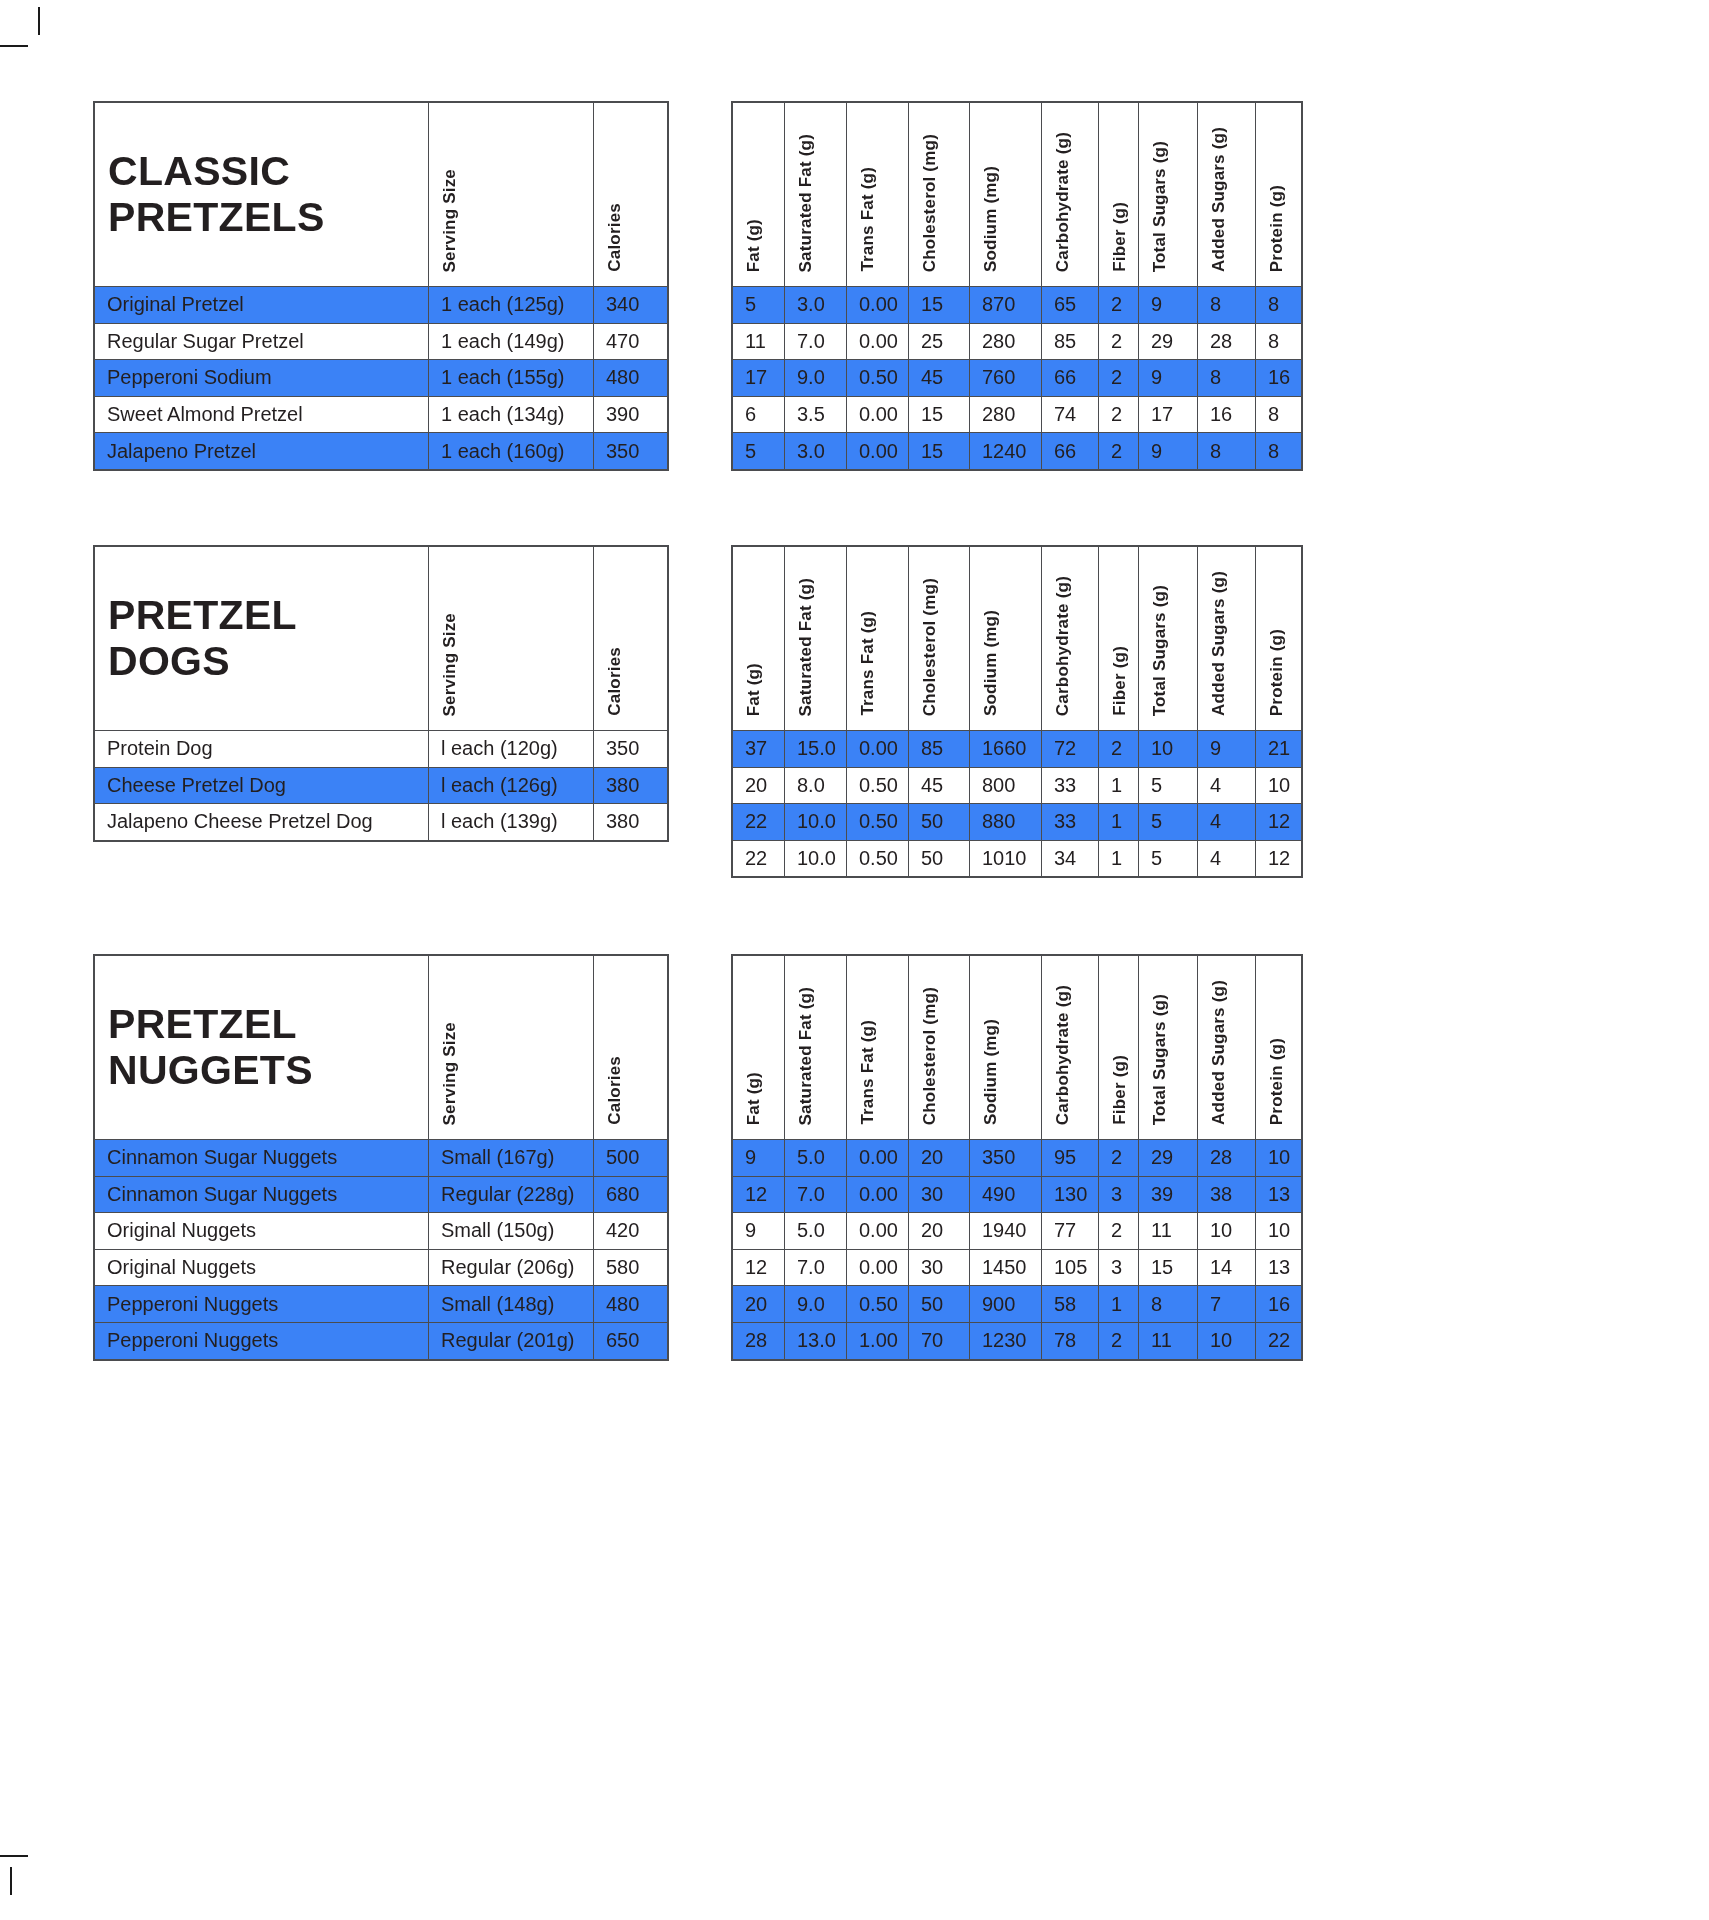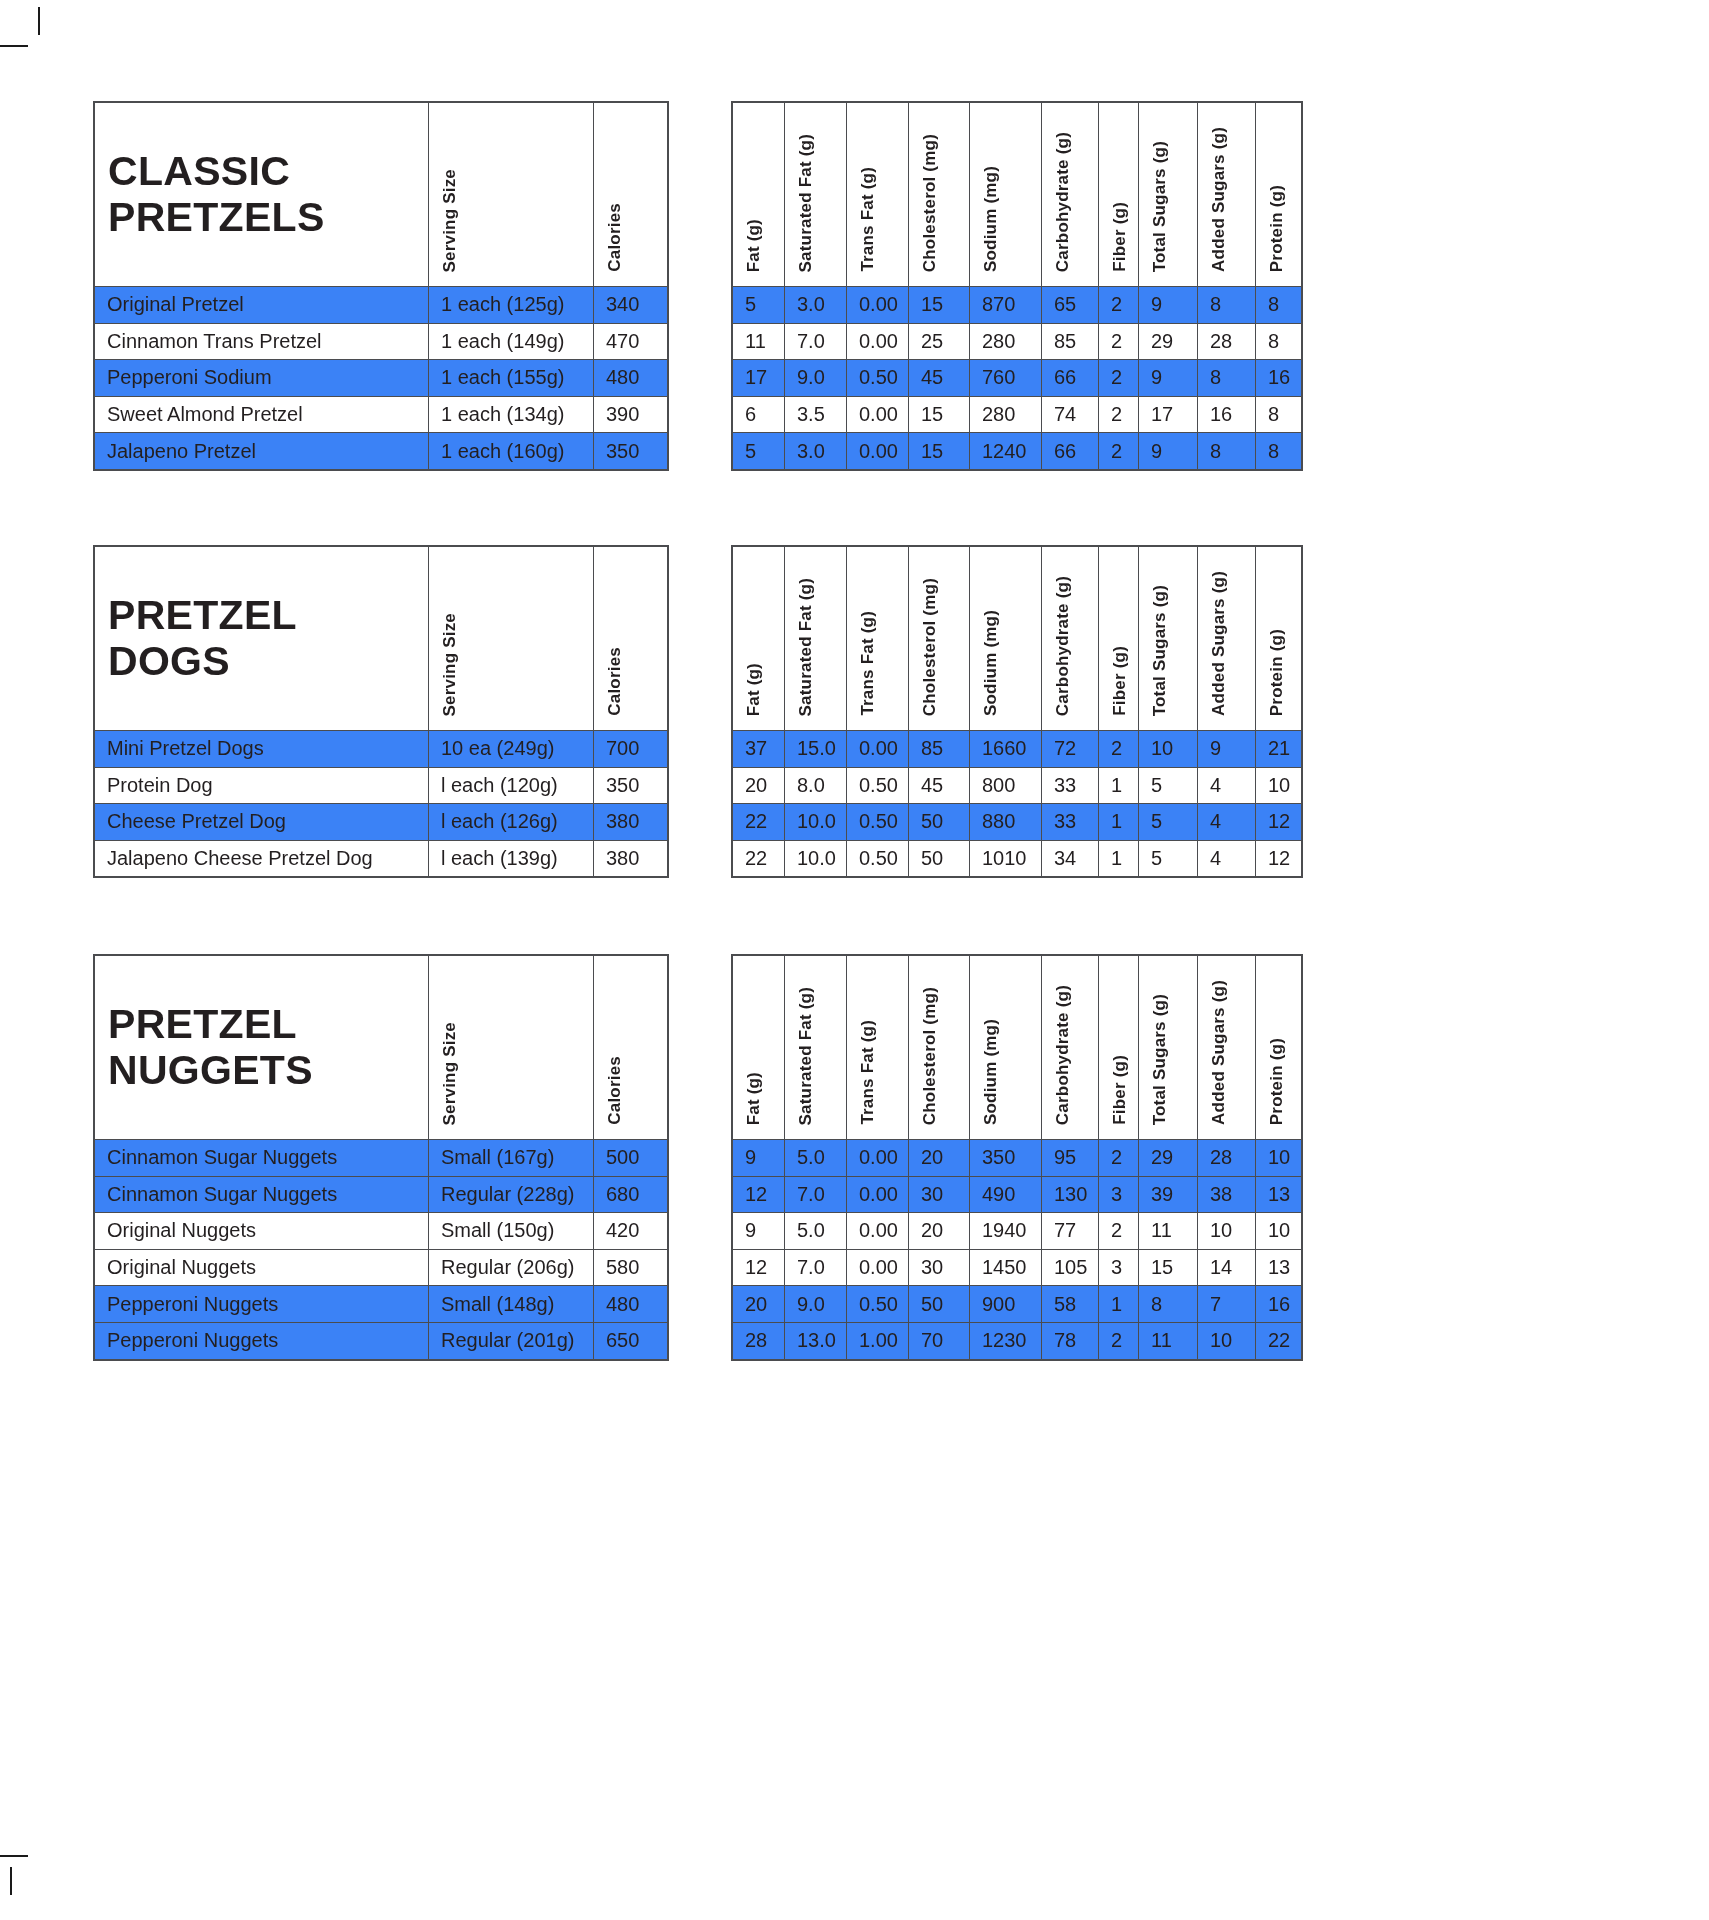--- a/index.html
+++ b/index.html
@@ -114,21 +114,21 @@
           <span class="vertical-label">Calories</span>
         </div>
       </div>
       <div class="lt-body">
           <div class="lt-row shaded">
             <div class="cell">Original Pretzel</div>
             <div class="cell">1 each (125g)</div>
             <div class="cell">340</div>
           </div>
           <div class="lt-row">
-            <div class="cell">Cinnamon Trans Pretzel</div>
+            <div class="cell">Regular Sugar Pretzel</div>
             <div class="cell">1 each (149g)</div>
             <div class="cell">470</div>
           </div>
           <div class="lt-row shaded">
             <div class="cell">Pepperoni Sodium</div>
             <div class="cell">1 each (155g)</div>
             <div class="cell">480</div>
           </div>
           <div class="lt-row">
             <div class="cell">Sweet Almond Pretzel</div>
@@ -248,25 +248,20 @@
 DOGS</span>
         </div>
         <div class="lt-hcell">
           <span class="vertical-label">Serving Size</span>
         </div>
         <div class="lt-hcell last">
           <span class="vertical-label">Calories</span>
         </div>
       </div>
       <div class="lt-body">
-          <div class="lt-row shaded">
-            <div class="cell">Mini Pretzel Dogs</div>
-            <div class="cell">10 ea (249g)</div>
-            <div class="cell">700</div>
-          </div>
           <div class="lt-row">
             <div class="cell">Protein Dog</div>
             <div class="cell">l each (120g)</div>
             <div class="cell">350</div>
           </div>
           <div class="lt-row shaded">
             <div class="cell">Cheese Pretzel Dog</div>
             <div class="cell">l each (126g)</div>
             <div class="cell">380</div>
           </div>

